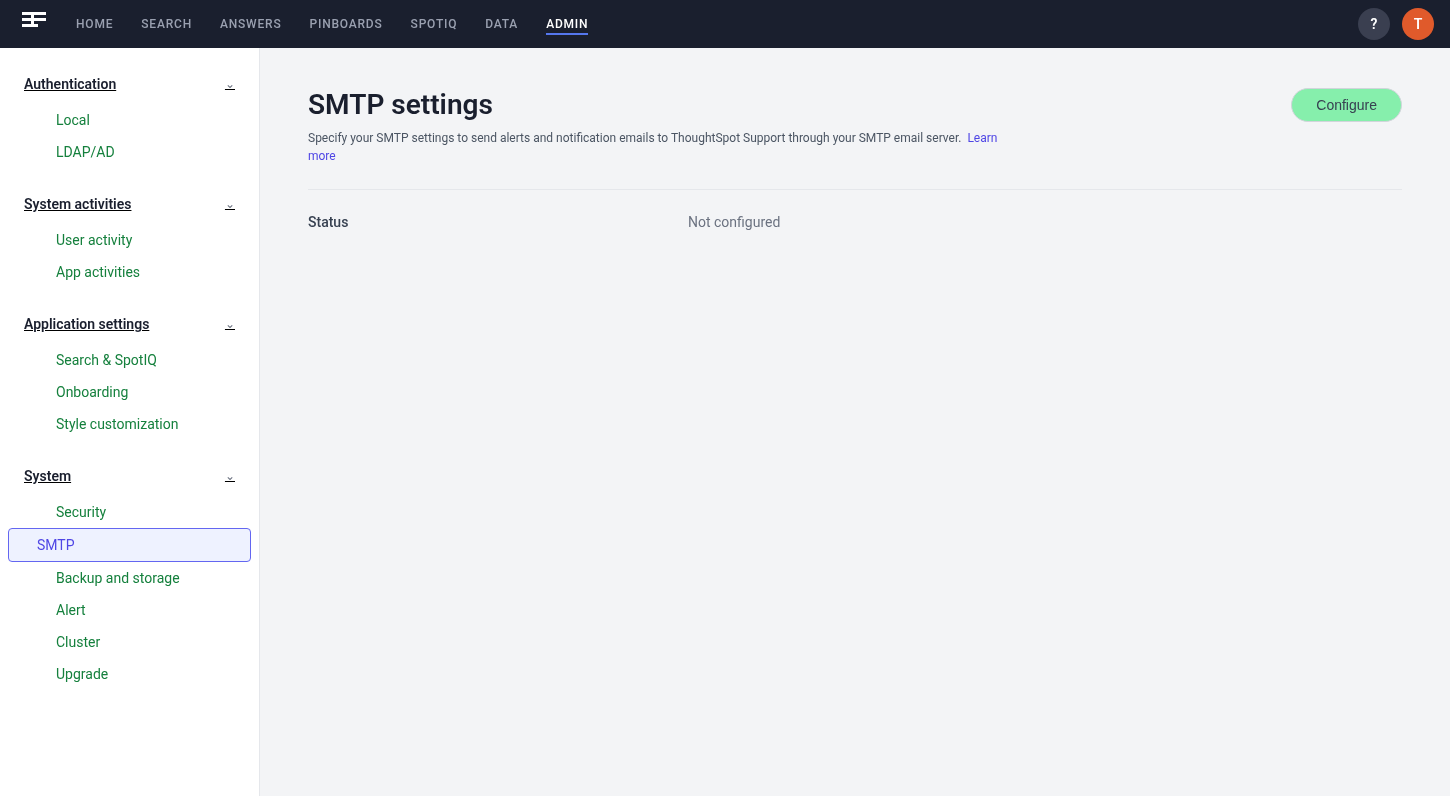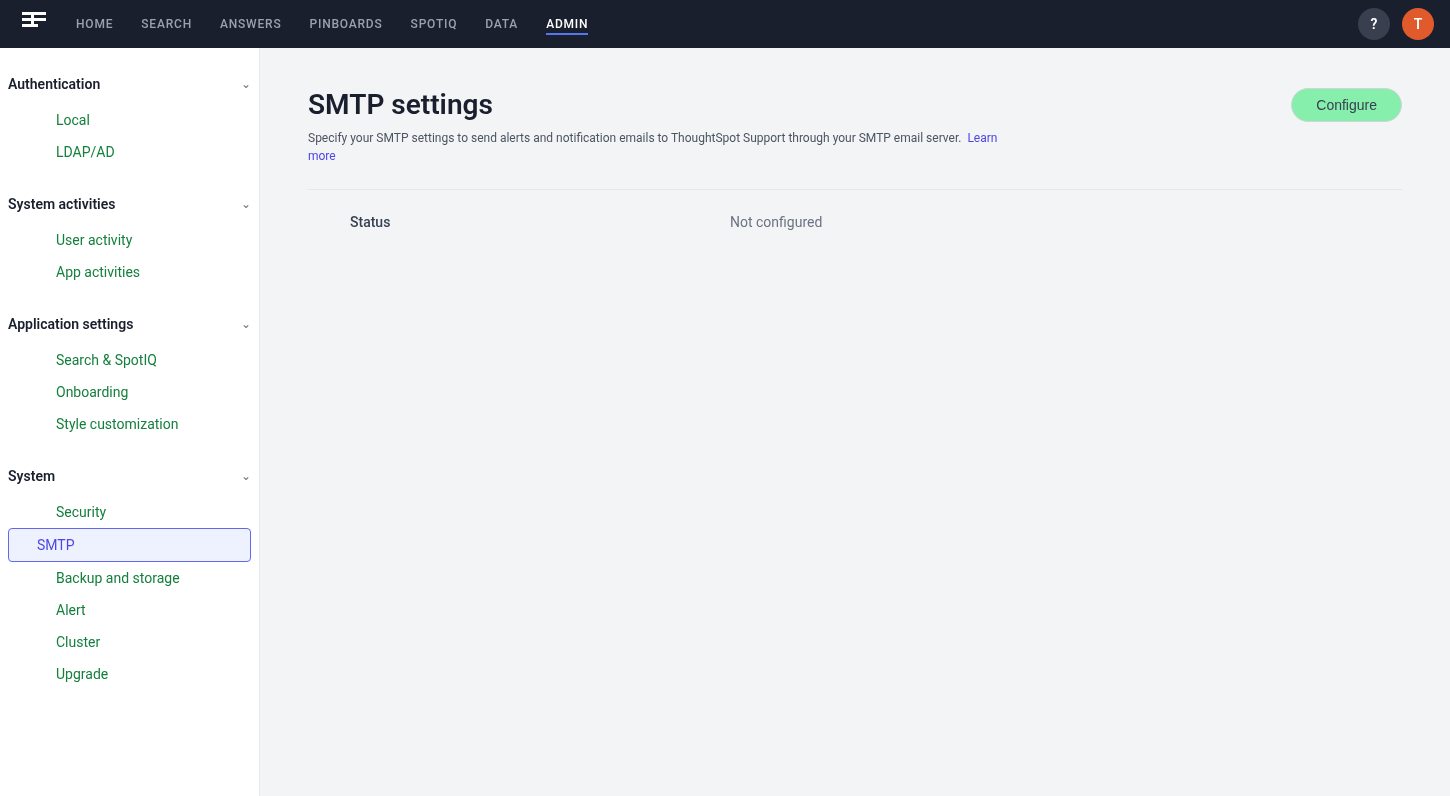--- a/index.html
+++ b/index.html
@@ -82,22 +82,23 @@
       flex-shrink: 0;
       padding: 16px 0;
     }
     .sidebar-section {
       margin-bottom: 8px;
     }
     .sidebar-section-header {
       display: flex;
       align-items: center;
       justify-content: space-between;
-      padding: 12px 8px;
-      cursor: pointer;
+      padding: 12px 24px;
+      cursor: pointer;
+      text-decoration: underline;
     }
     .sidebar-section-title {
       font-size: 14px;
       font-weight: 600;
       color: #1a1f2e;
     }
     .chevron-icon {
       color: #6b7280;
       font-size: 12px;
     }
@@ -168,21 +169,20 @@
       align-items: center;
       padding: 24px 0;
       border-top: 1px solid #e5e7eb;
       margin-top: 24px;
     }
     .status-label {
       font-size: 14px;
       color: #374151;
       font-weight: 500;
       min-width: 380px;
-      margin-left: 42px;
     }
     .status-value {
       font-size: 14px;
       color: #6b7280;
     }
   </style>
 </head>
 <body>
 
 <nav class="topnav">

